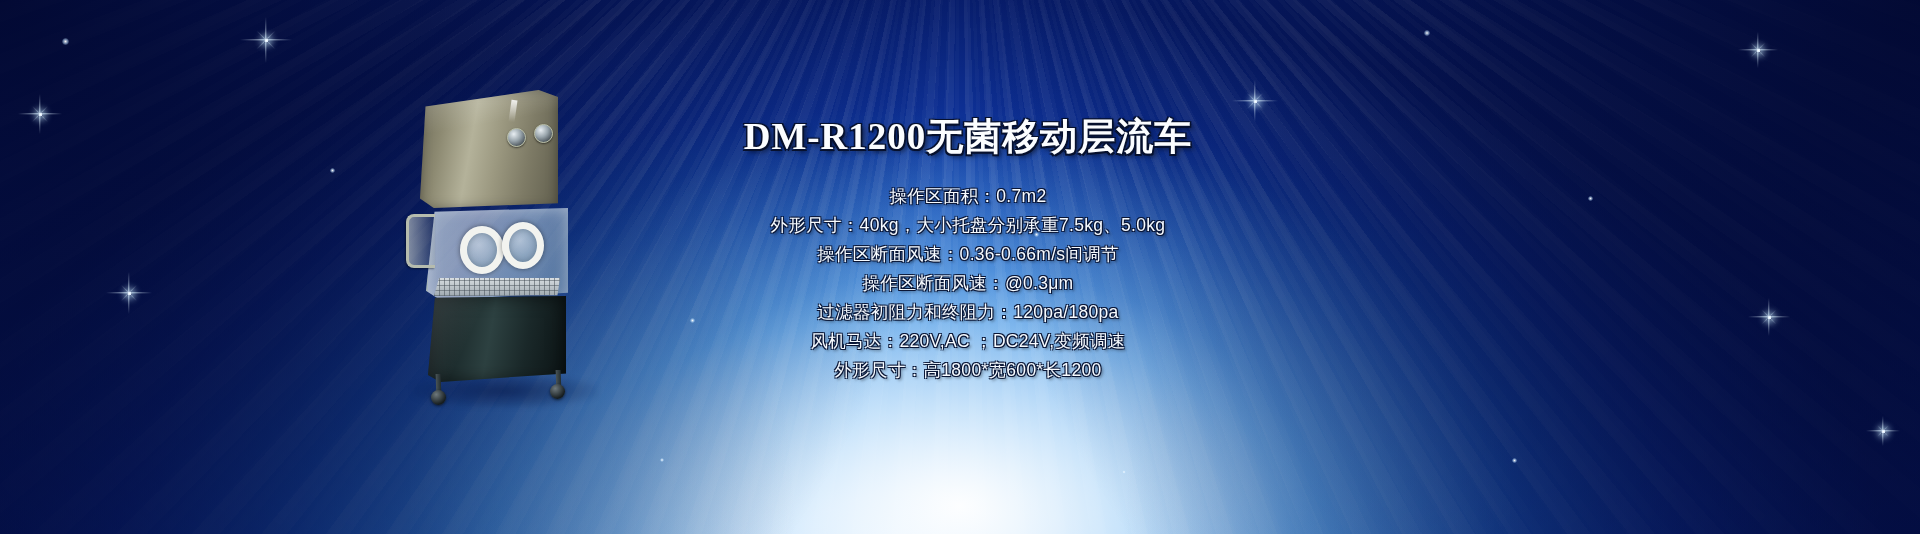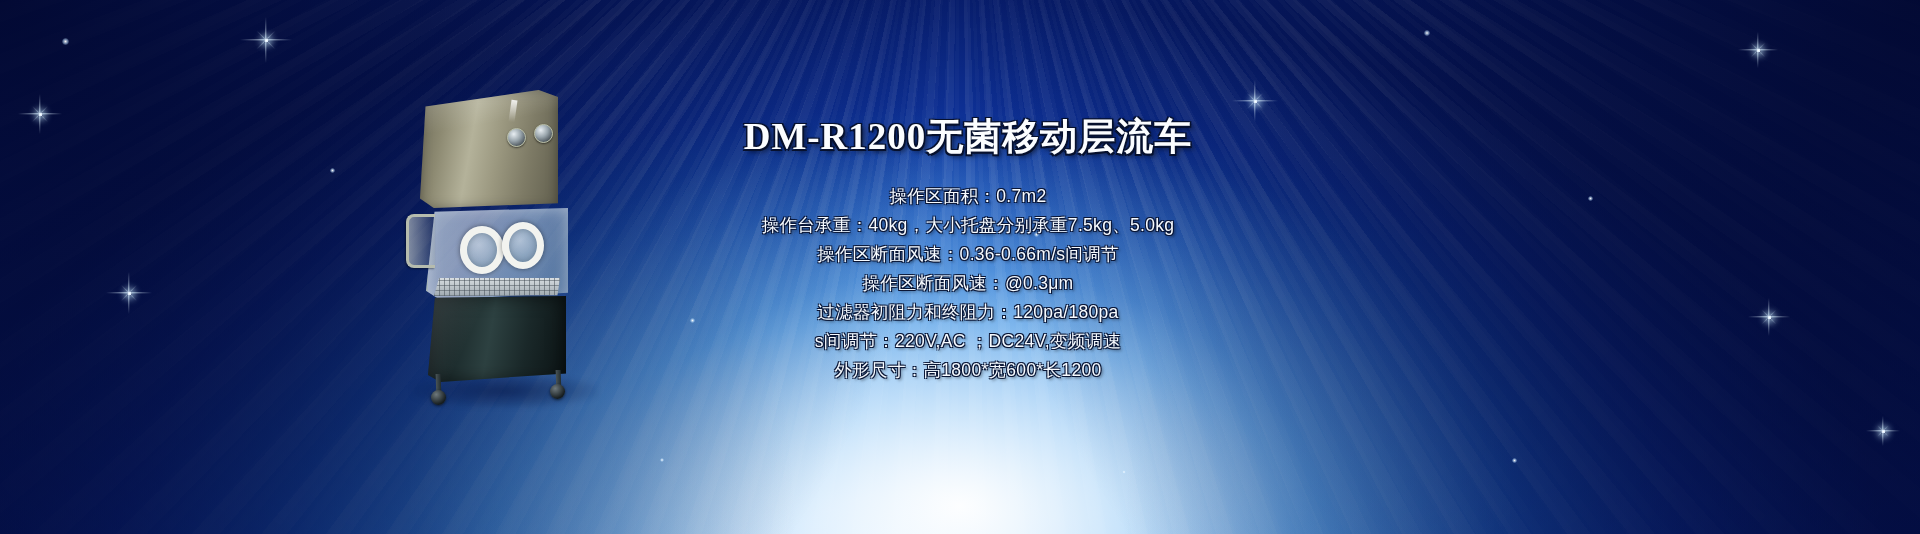--- a/index.html
+++ b/index.html
@@ -283,22 +283,22 @@
     <div class="leg l1"></div>
     <div class="leg l2"></div>
     <div class="caster c1"></div>
     <div class="caster c2"></div>
   </div>
 
   <div id="copy">
     <h1 class="title">DM-R1200无菌移动层流车</h1>
     <ul class="specs">
       <li>操作区面积：0.7m2</li>
-      <li>操作台承重：40kg，大小托盘分别承重7.5kg、5.0kg</li>
+      <li>外形尺寸：40kg，大小托盘分别承重7.5kg、5.0kg</li>
       <li>操作区断面风速：0.36-0.66m/s间调节</li>
       <li>操作区断面风速：@0.3μm</li>
       <li>过滤器初阻力和终阻力：120pa/180pa</li>
-      <li>s间调节：220V,AC ；DC24V,变频调速</li>
+      <li>风机马达：220V,AC ；DC24V,变频调速</li>
       <li>外形尺寸：高1800*宽600*长1200</li>
     </ul>
   </div>
 
 </div>
 
 </body></html>

